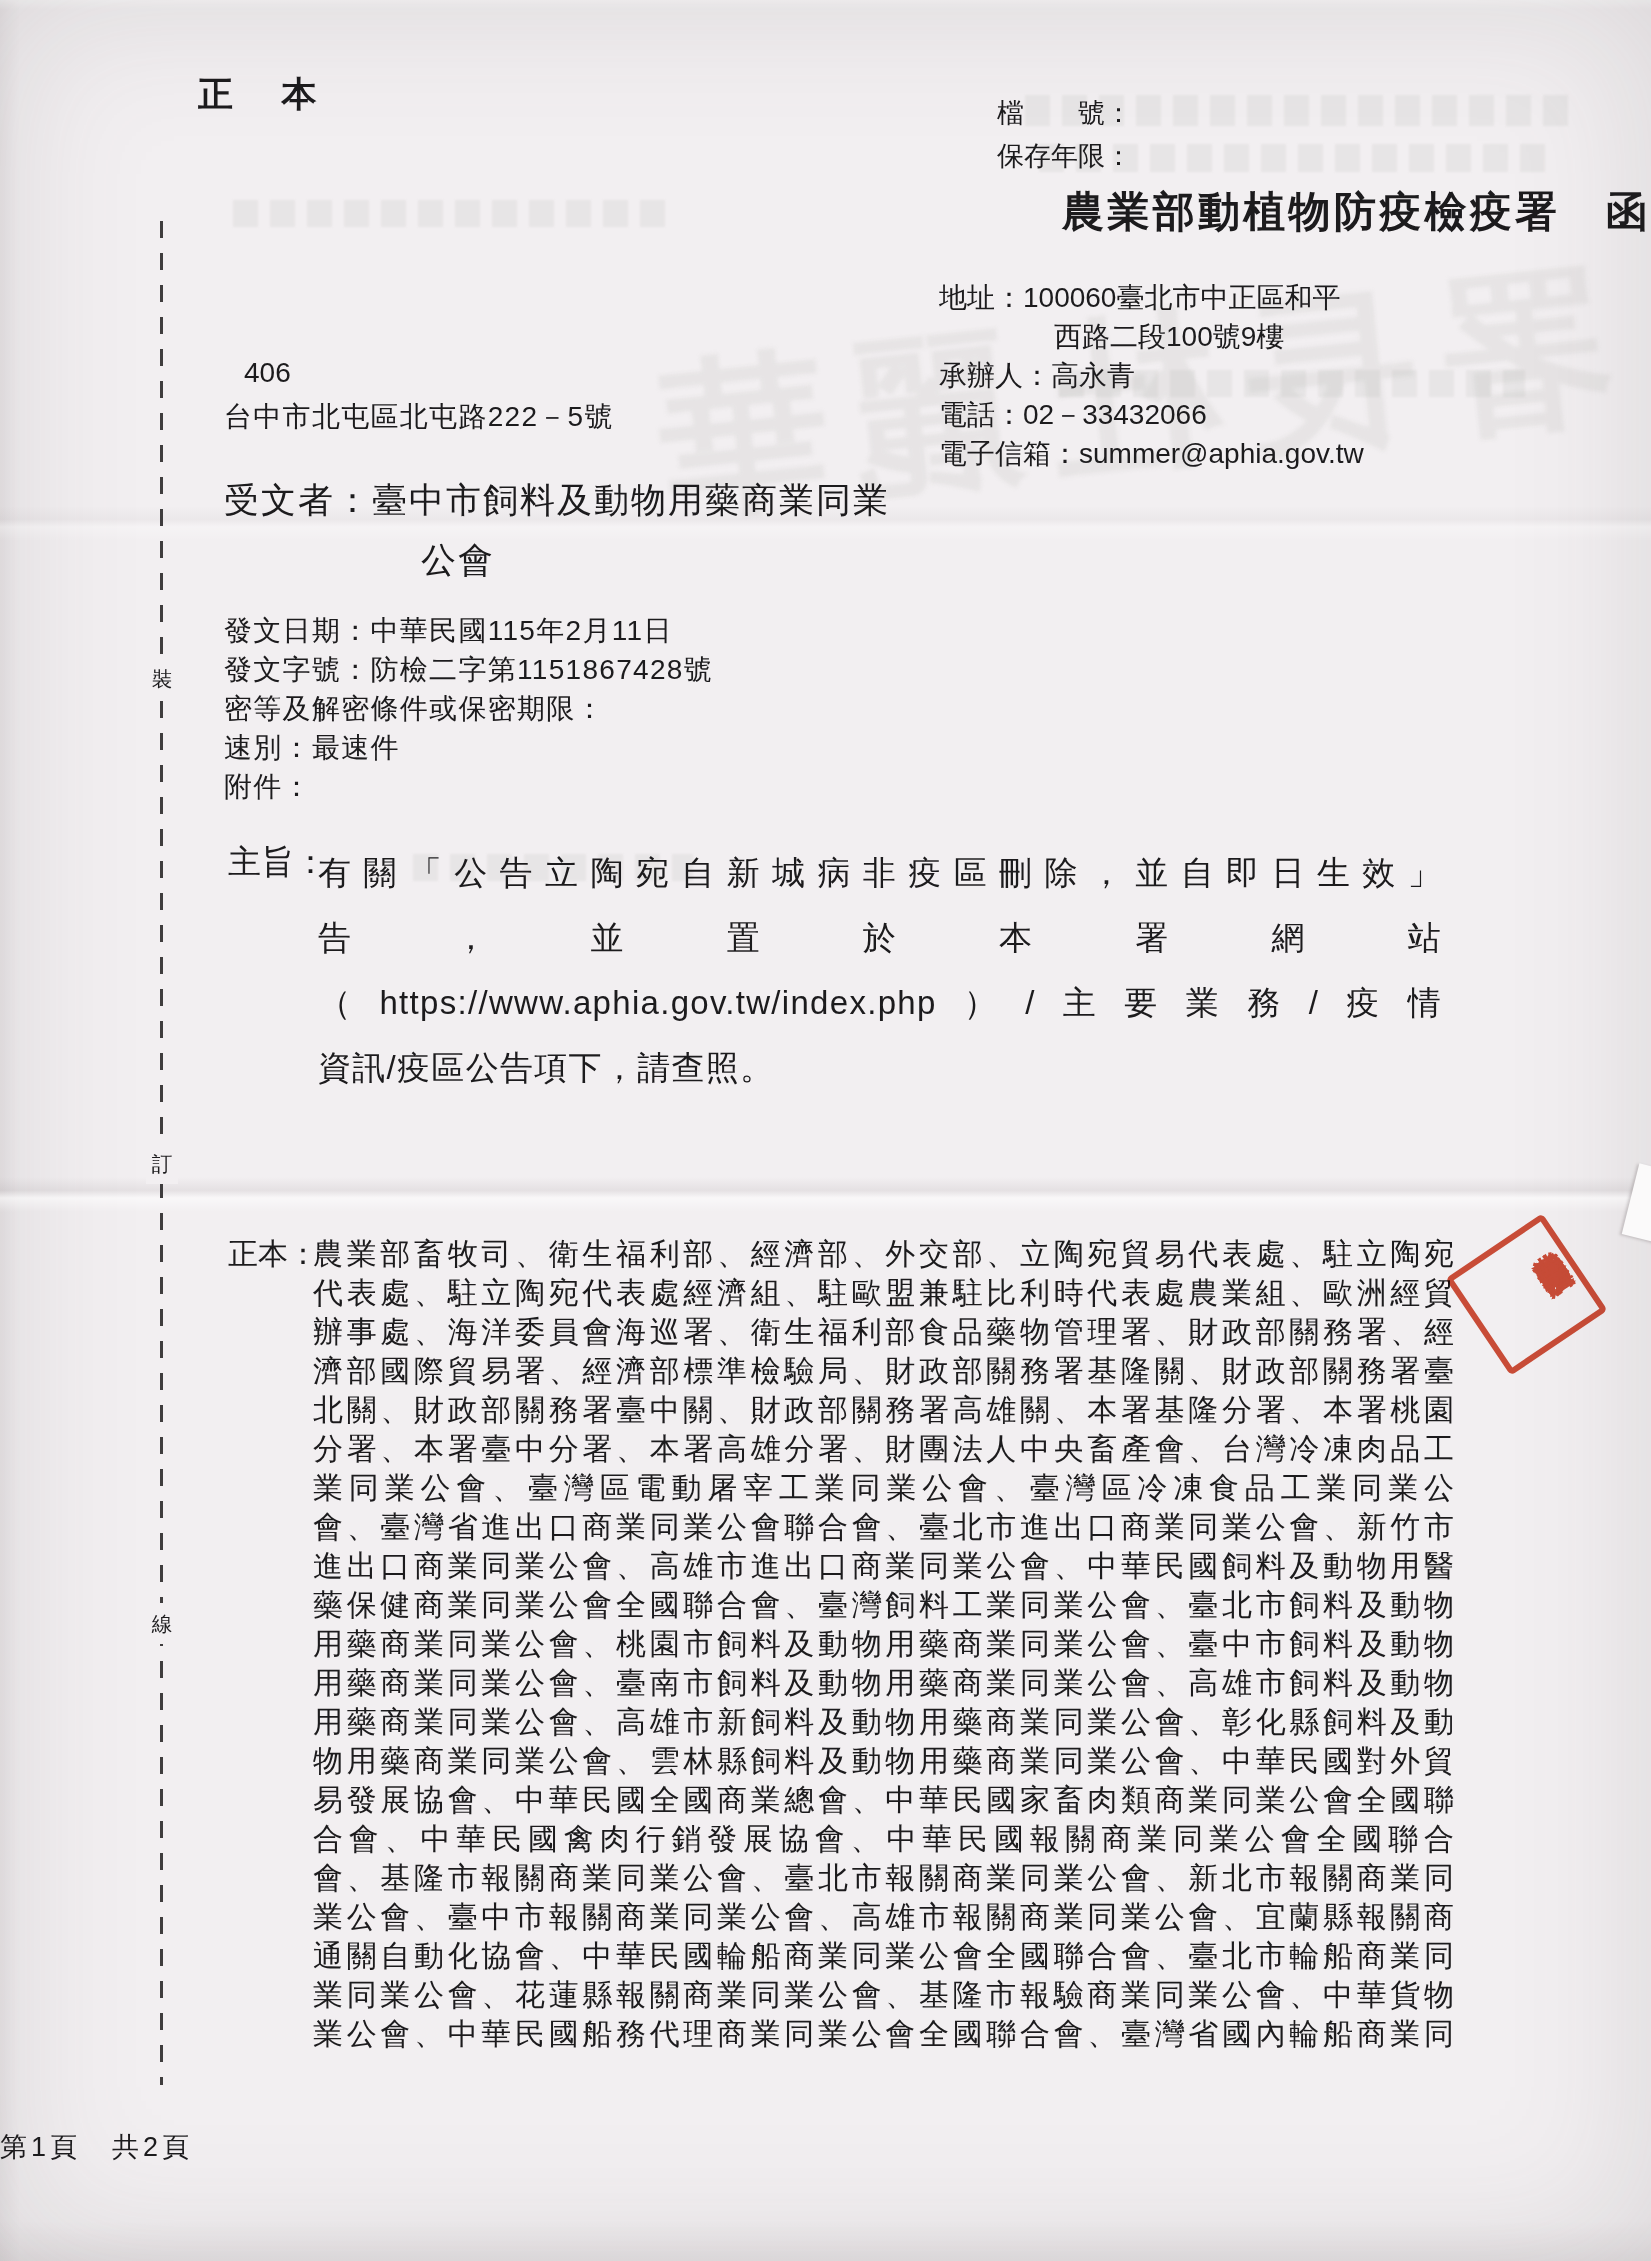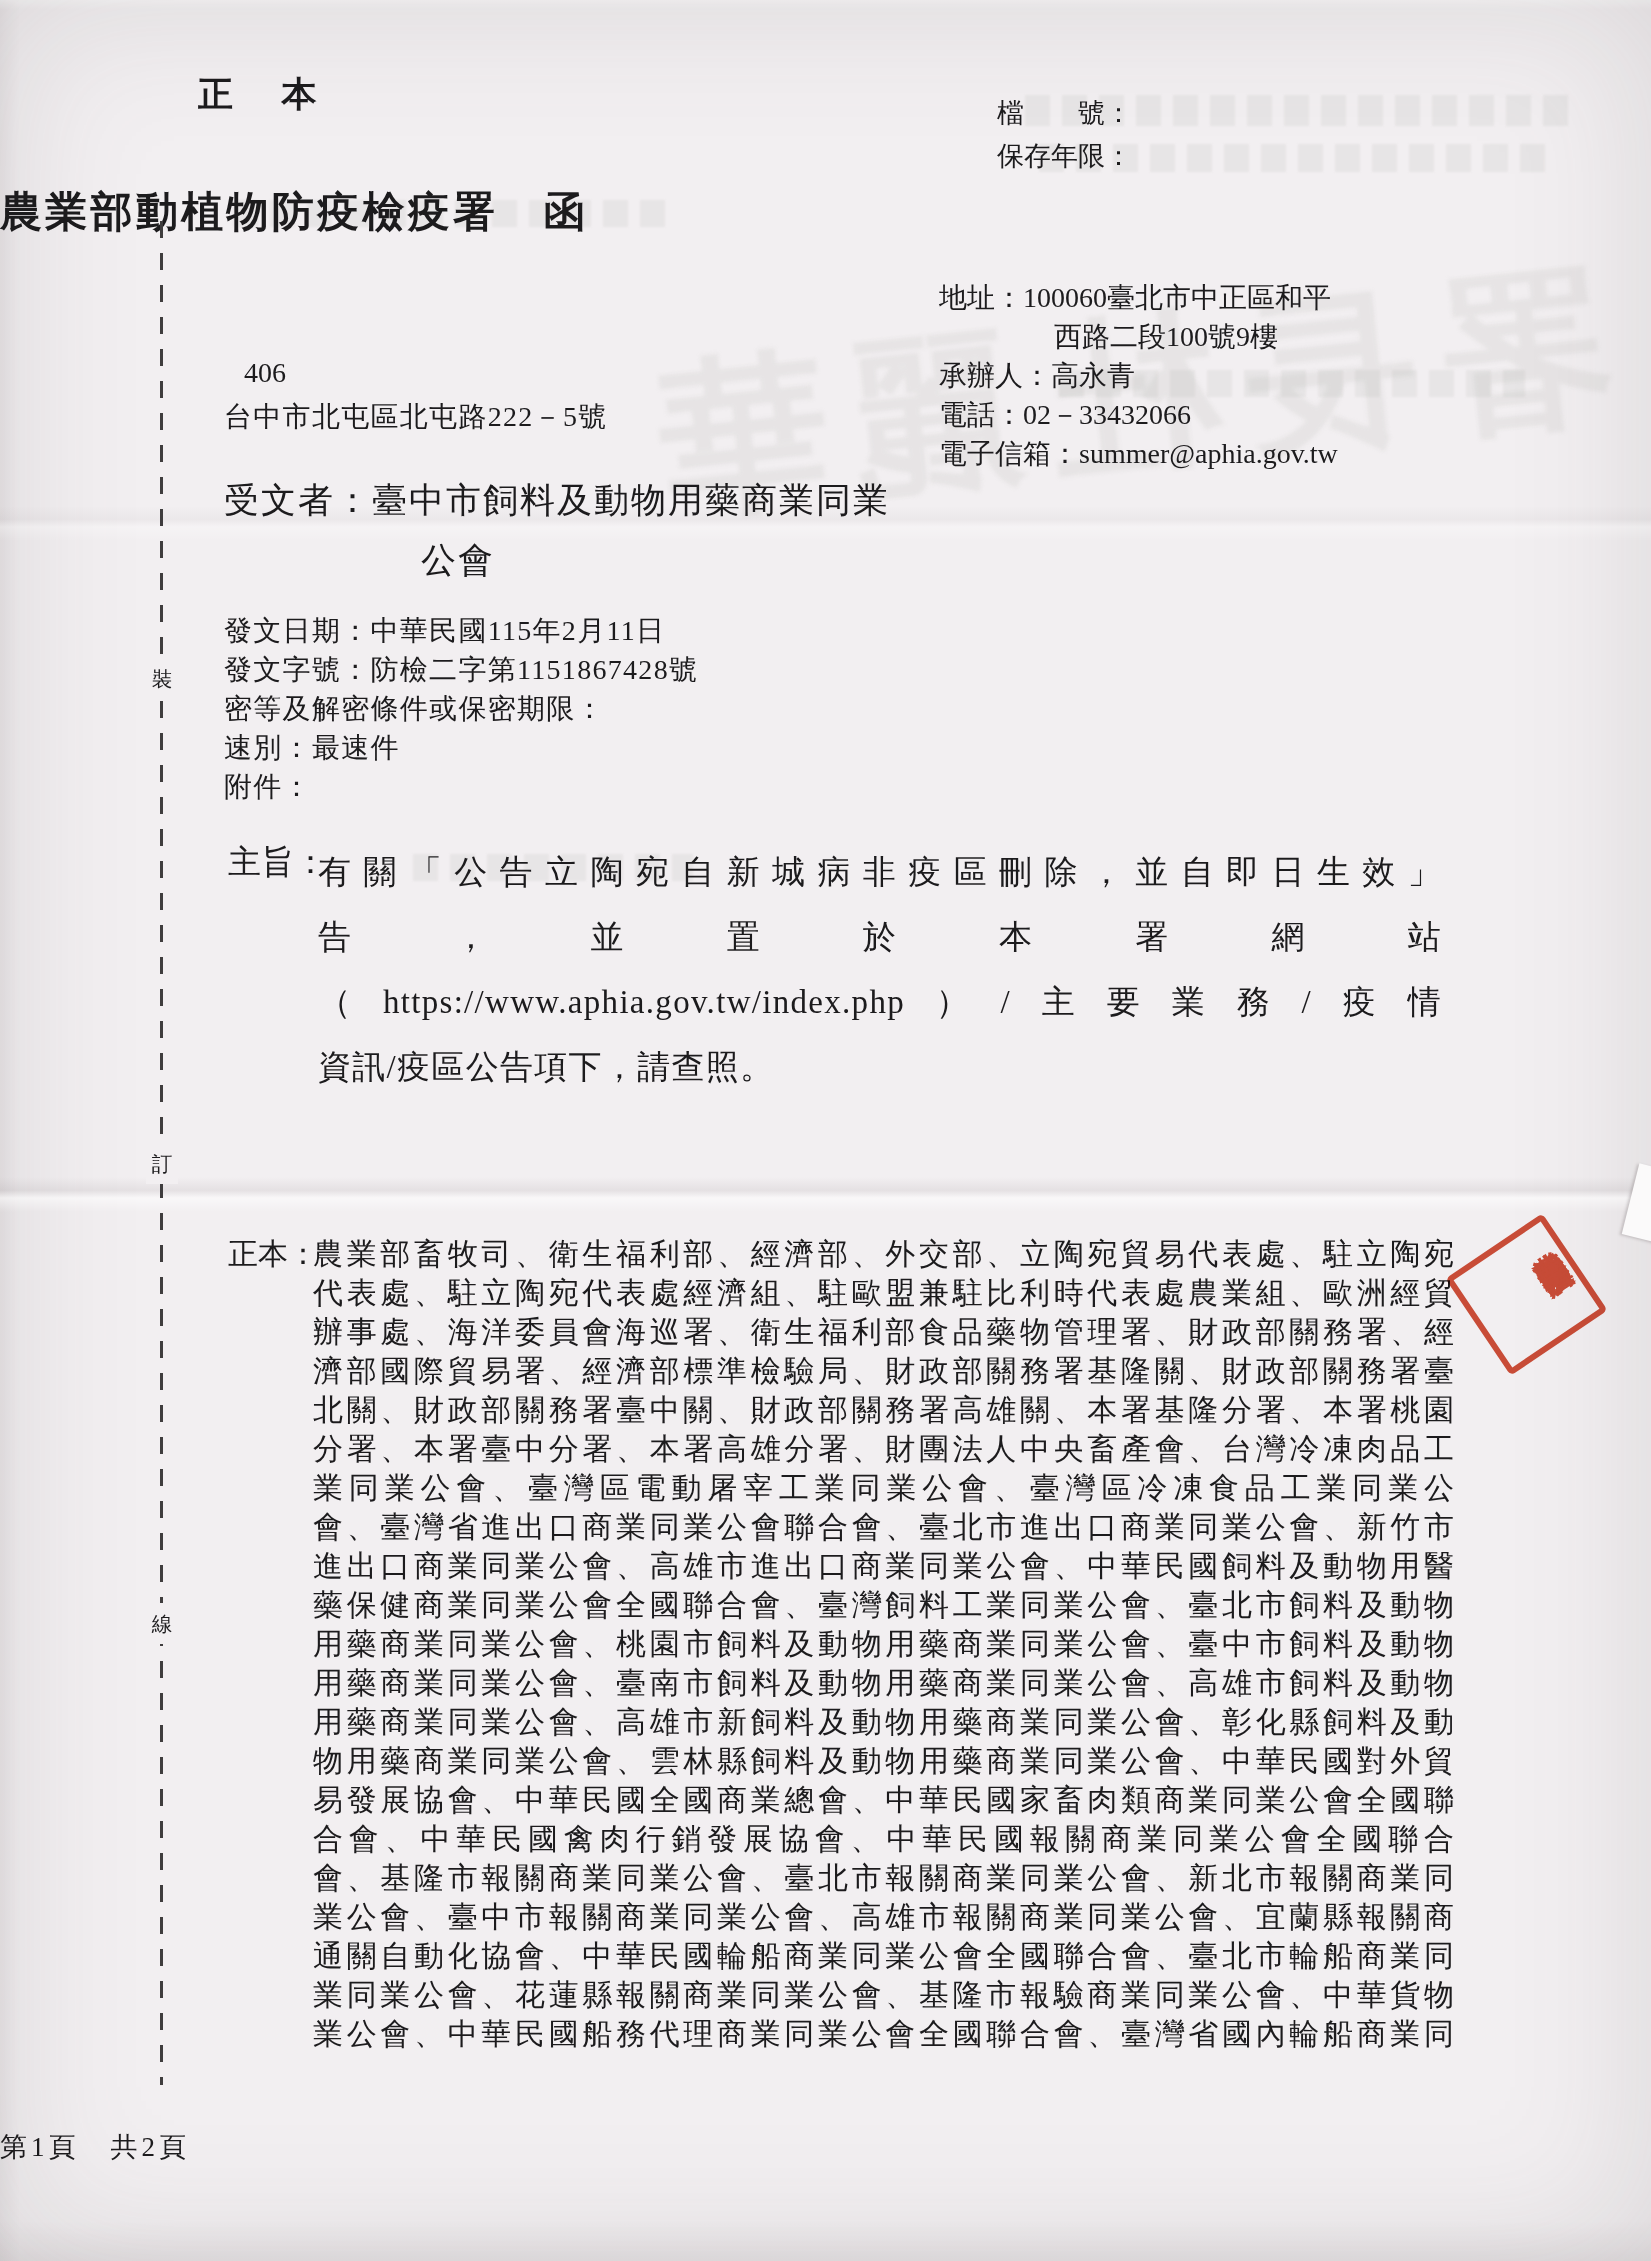--- a/index.html
+++ b/index.html
@@ -6,29 +6,29 @@
   .page{
     position:relative;
     width:1651px;height:2261px;
     background:
       linear-gradient(180deg, rgba(255,255,255,.5) 0px, rgba(255,255,255,0) 9.3px),
       linear-gradient(0deg, rgba(120,108,112,.10) 0px, rgba(120,108,112,0) 40px),
       linear-gradient(90deg, rgba(120,108,112,.08) 0px, rgba(120,108,112,0) 20px),
       #f2eff1;
     box-shadow: inset 0 0 146px rgba(96,84,90,.16);
     overflow:hidden;
-    font-family:Liberation Serif, serif;
+    font-family:Liberation Sans, sans-serif;
     color:#1c1b1d;
   }
   .abs{position:absolute;}
   .noselect{user-select:none;}
 
   .copy-label{left:198px;top:71px;font-size:35px;letter-spacing:6.7px;font-weight:600;}
   .file-block{left:997px;top:92px;font-size:27px;line-height:43px;}
-  .doc-title{left:0;right:0;top:184px;text-align:left;font-size:42px;letter-spacing:3.3px;font-weight:600;}
+  .doc-title{left:0;right:0;top:184px;text-align:right;font-size:42px;letter-spacing:3.3px;font-weight:600;}
 
   .sender{left:939px;top:278px;font-size:28px;line-height:39px;}
   .sender .indent{padding-left:115px;}
 
   .zip{left:224px;top:357px;font-size:28px;margin-left:20px;}
   .r-addr{left:224px;top:398px;font-size:28px;letter-spacing:1.3px;}
   .recipient1{left:224px;top:477px;font-size:35px;letter-spacing:2px;}
   .recipient2{left:421px;top:537px;font-size:35px;letter-spacing:2px;}
 
   .meta{left:224px;top:611px;font-size:28px;line-height:39px;letter-spacing:1.3px;}

